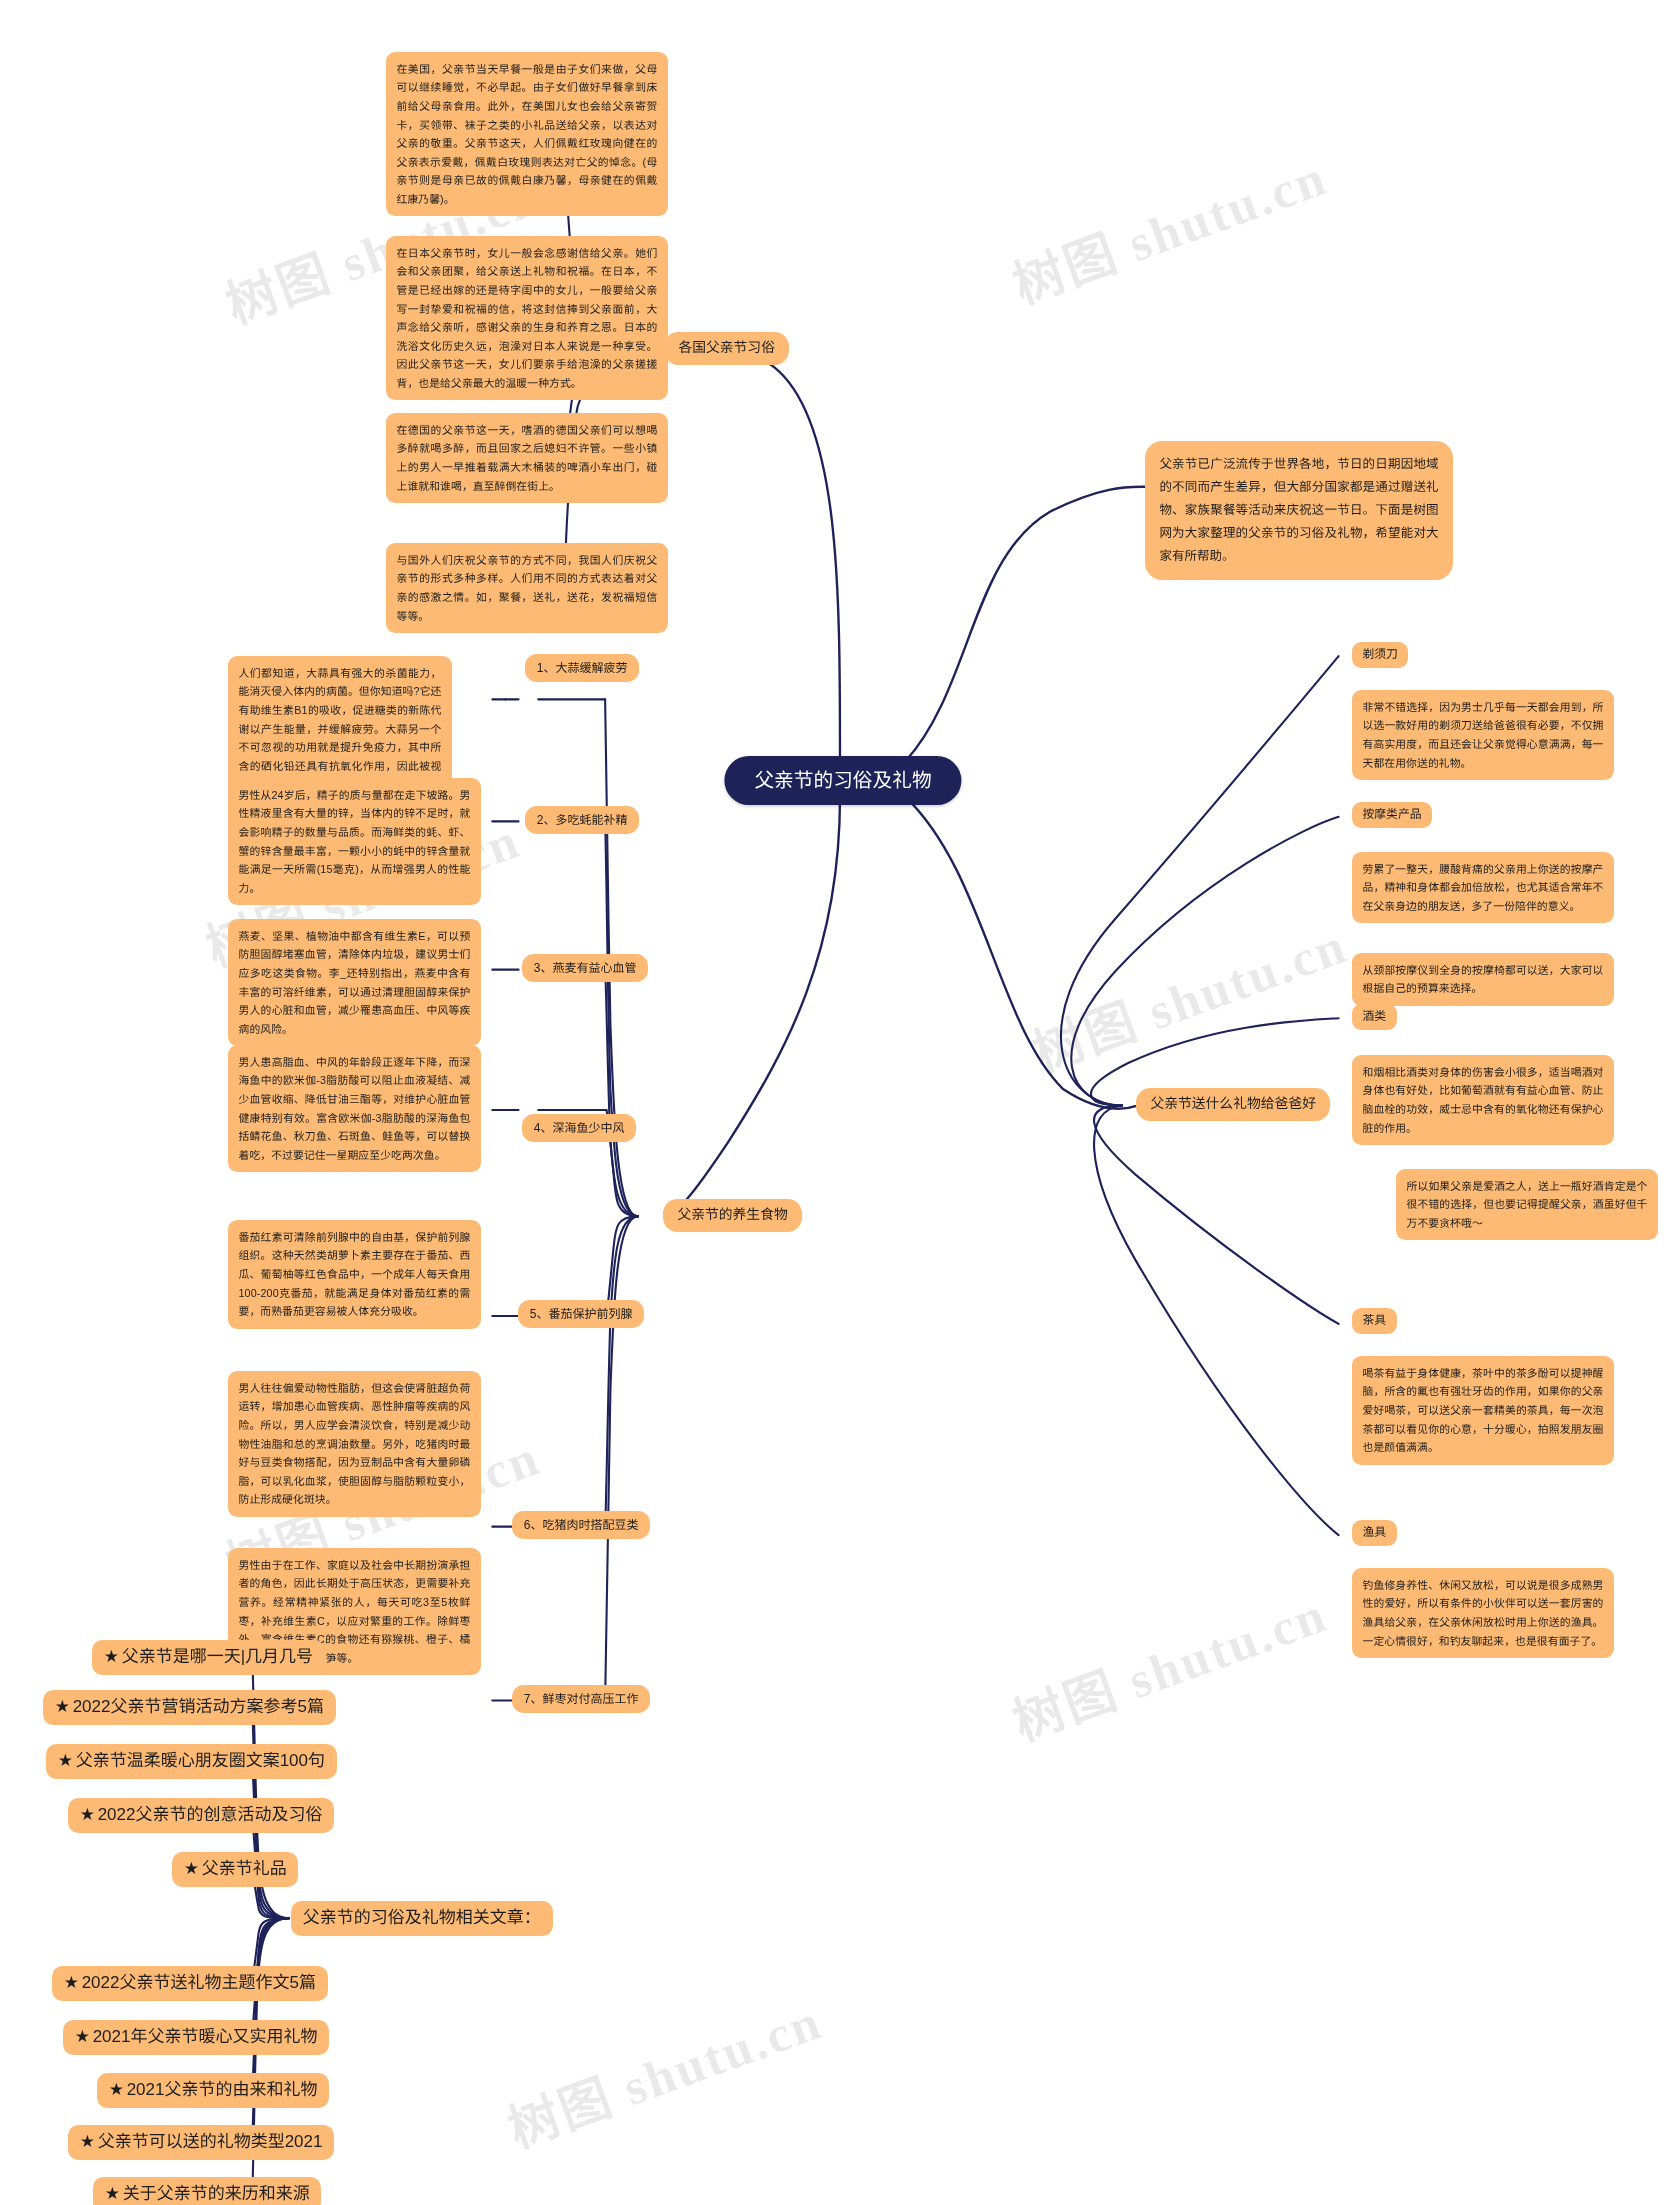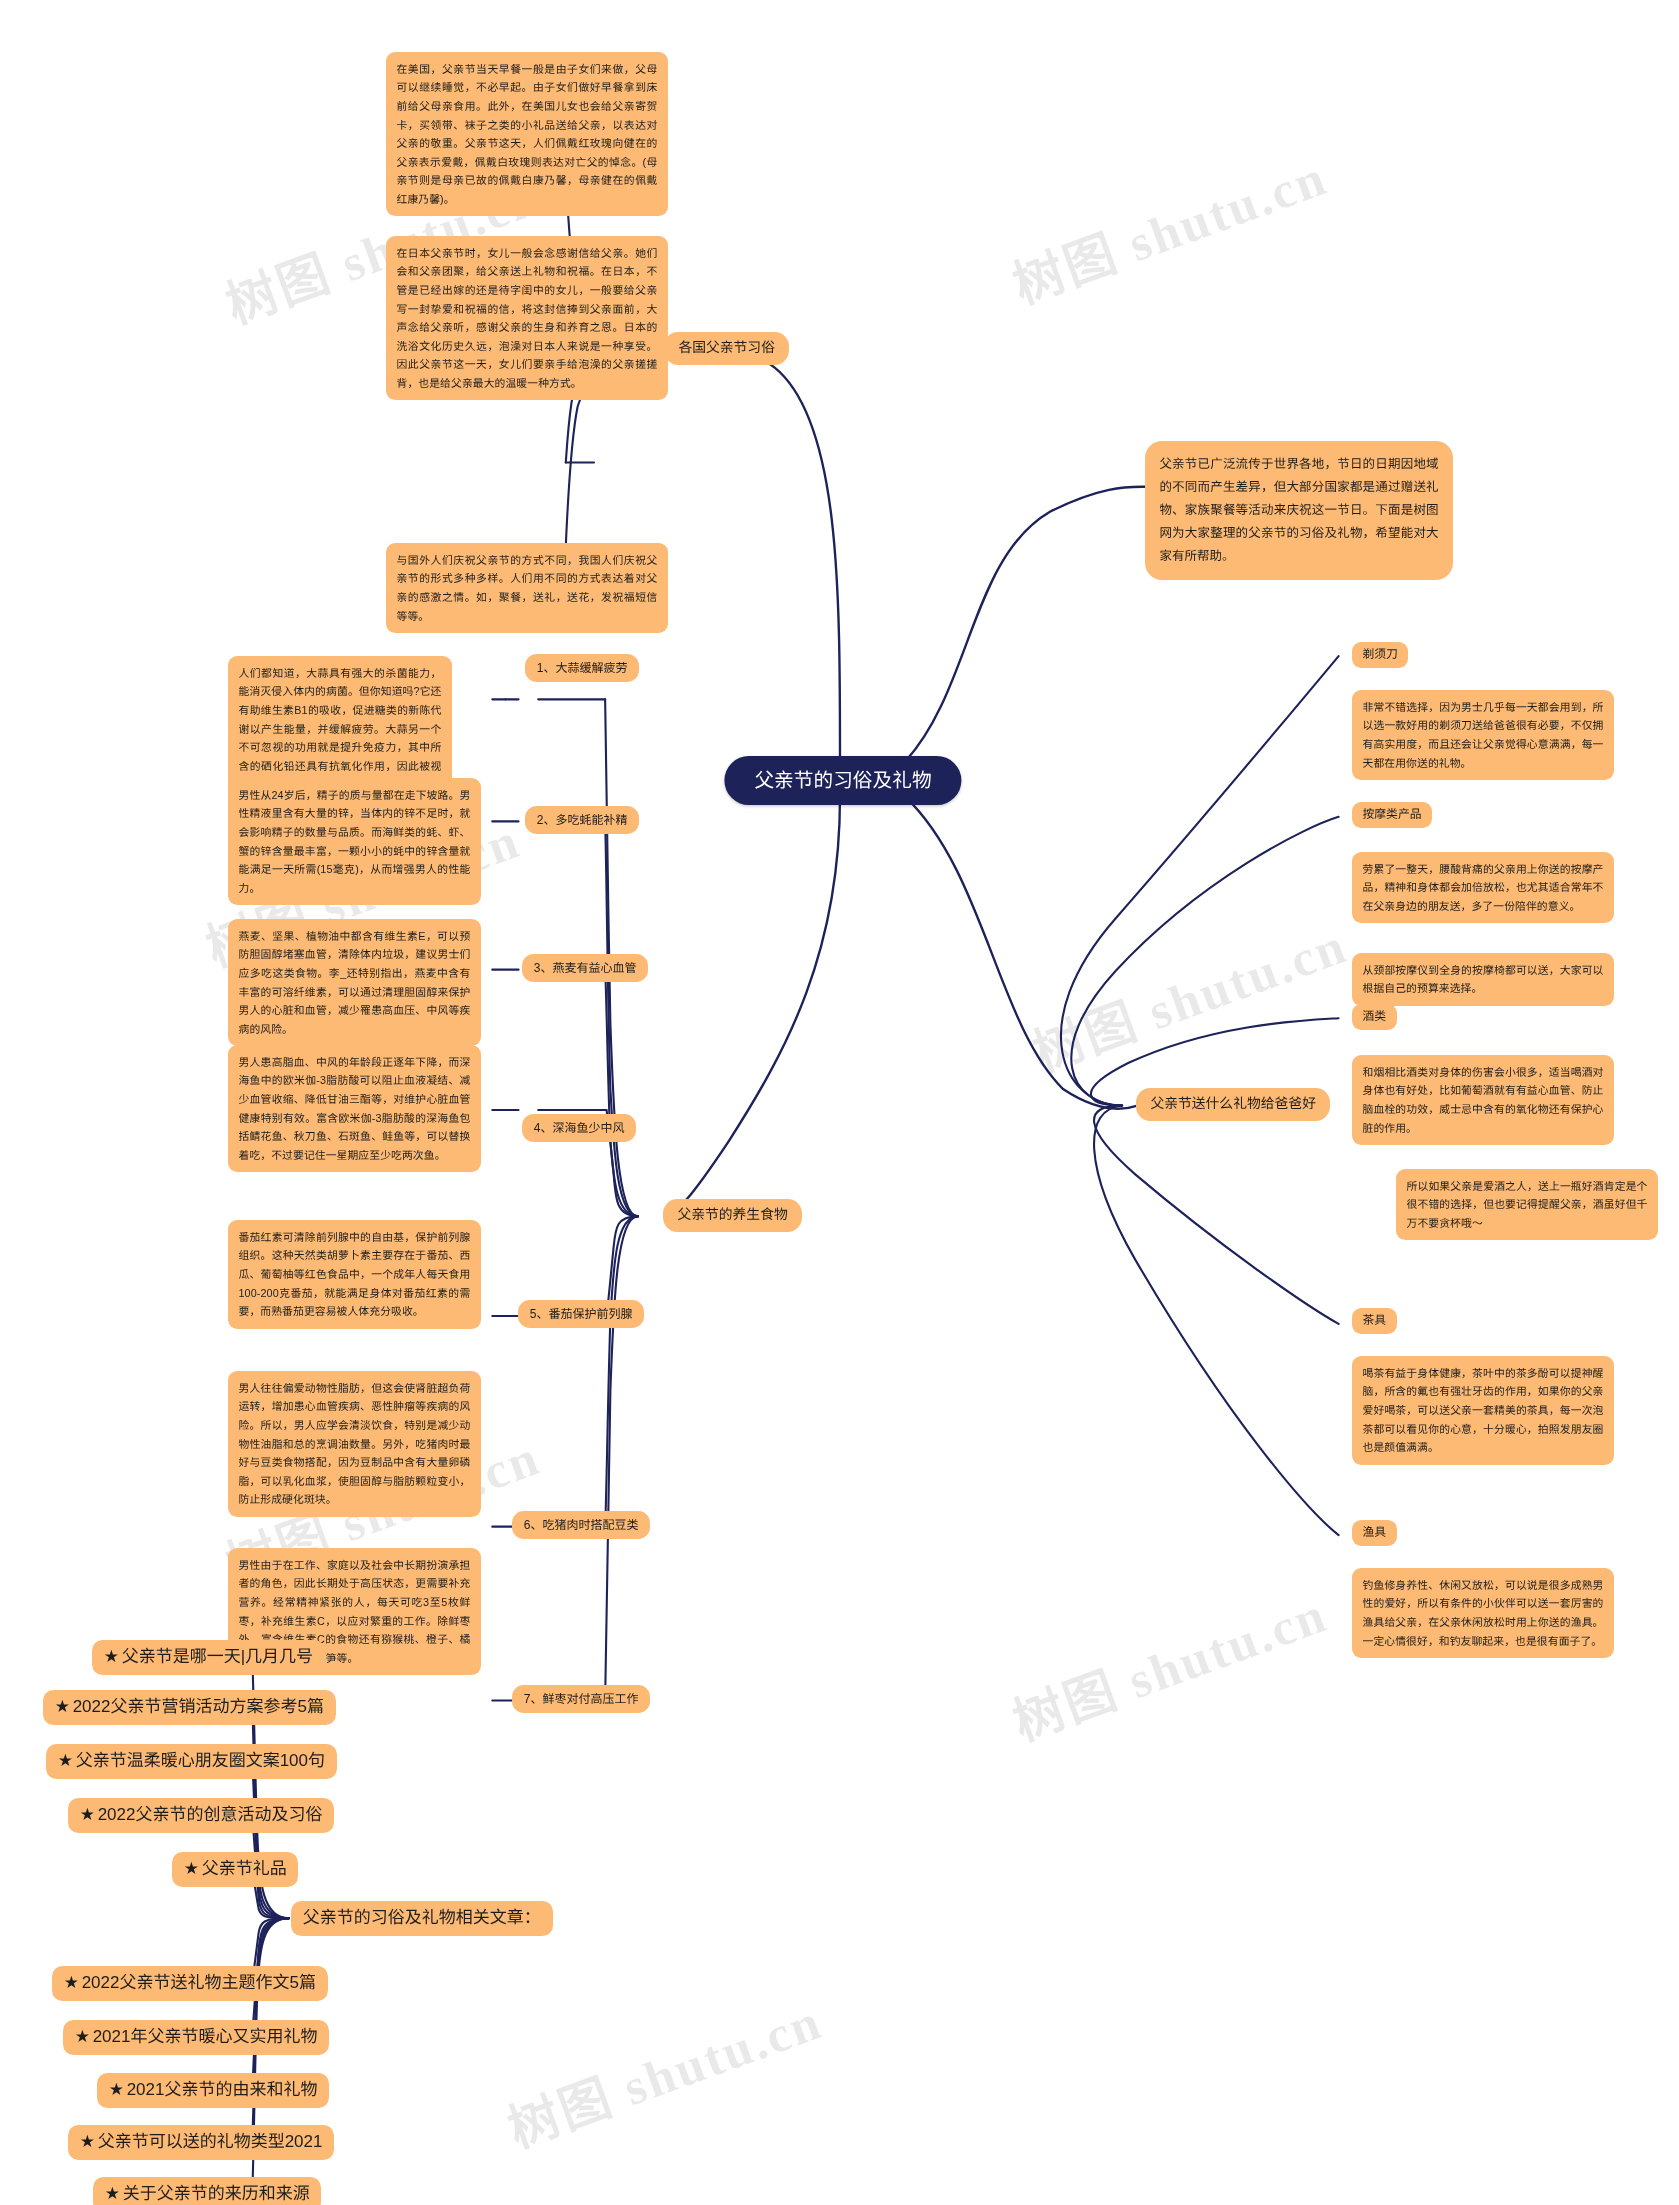--- a/index.html
+++ b/index.html
@@ -198,20 +198,23 @@
   <div class="node label" style="left:664px; top:332px;">
     <span>各国父亲节习俗</span>
   </div>
 
   <div class="node para" style="left:386px; top:52px; width:282px;">
     <span>在美国，父亲节当天早餐一般是由子女们来做，父母可以继续睡觉，不必早起。由子女们做好早餐拿到床前给父母亲食用。此外，在美国儿女也会给父亲寄贺卡，买领带、袜子之类的小礼品送给父亲，以表达对父亲的敬重。父亲节这天，人们佩戴红玫瑰向健在的父亲表示爱戴，佩戴白玫瑰则表达对亡父的悼念。(母亲节则是母亲已故的佩戴白康乃馨，母亲健在的佩戴红康乃馨)。</span>
   </div>
   <div class="node para" style="left:386px; top:236px; width:282px;">
     <span>在日本父亲节时，女儿一般会念感谢信给父亲。她们会和父亲团聚，给父亲送上礼物和祝福。在日本，不管是已经出嫁的还是待字闺中的女儿，一般要给父亲写一封挚爱和祝福的信，将这封信捧到父亲面前，大声念给父亲听，感谢父亲的生身和养育之恩。日本的洗浴文化历史久远，泡澡对日本人来说是一种享受。因此父亲节这一天，女儿们要亲手给泡澡的父亲搓搓背，也是给父亲最大的温暖一种方式。</span>
   </div>
+  <div class="node para" style="left:386px; top:413px; width:282px;">
+    <span>在德国的父亲节这一天，嗜酒的德国父亲们可以想喝多醉就喝多醉，而且回家之后媳妇不许管。一些小镇上的男人一早推着载满大木桶装的啤酒小车出门，碰上谁就和谁喝，直至醉倒在街上。</span>
+  </div>
   <div class="node para" style="left:386px; top:543px; width:282px;">
     <span>与国外人们庆祝父亲节的方式不同，我国人们庆祝父亲节的形式多种多样。人们用不同的方式表达着对父亲的感激之情。如，聚餐，送礼，送花，发祝福短信等等。</span>
   </div>
 
   <div class="node label" style="left:663px; top:1199px;">
     <span>父亲节的养生食物</span>
   </div>
 
   <div class="node sublabel" style="left:525px; top:654px;">
     <span>1、大蒜缓解疲劳</span>

